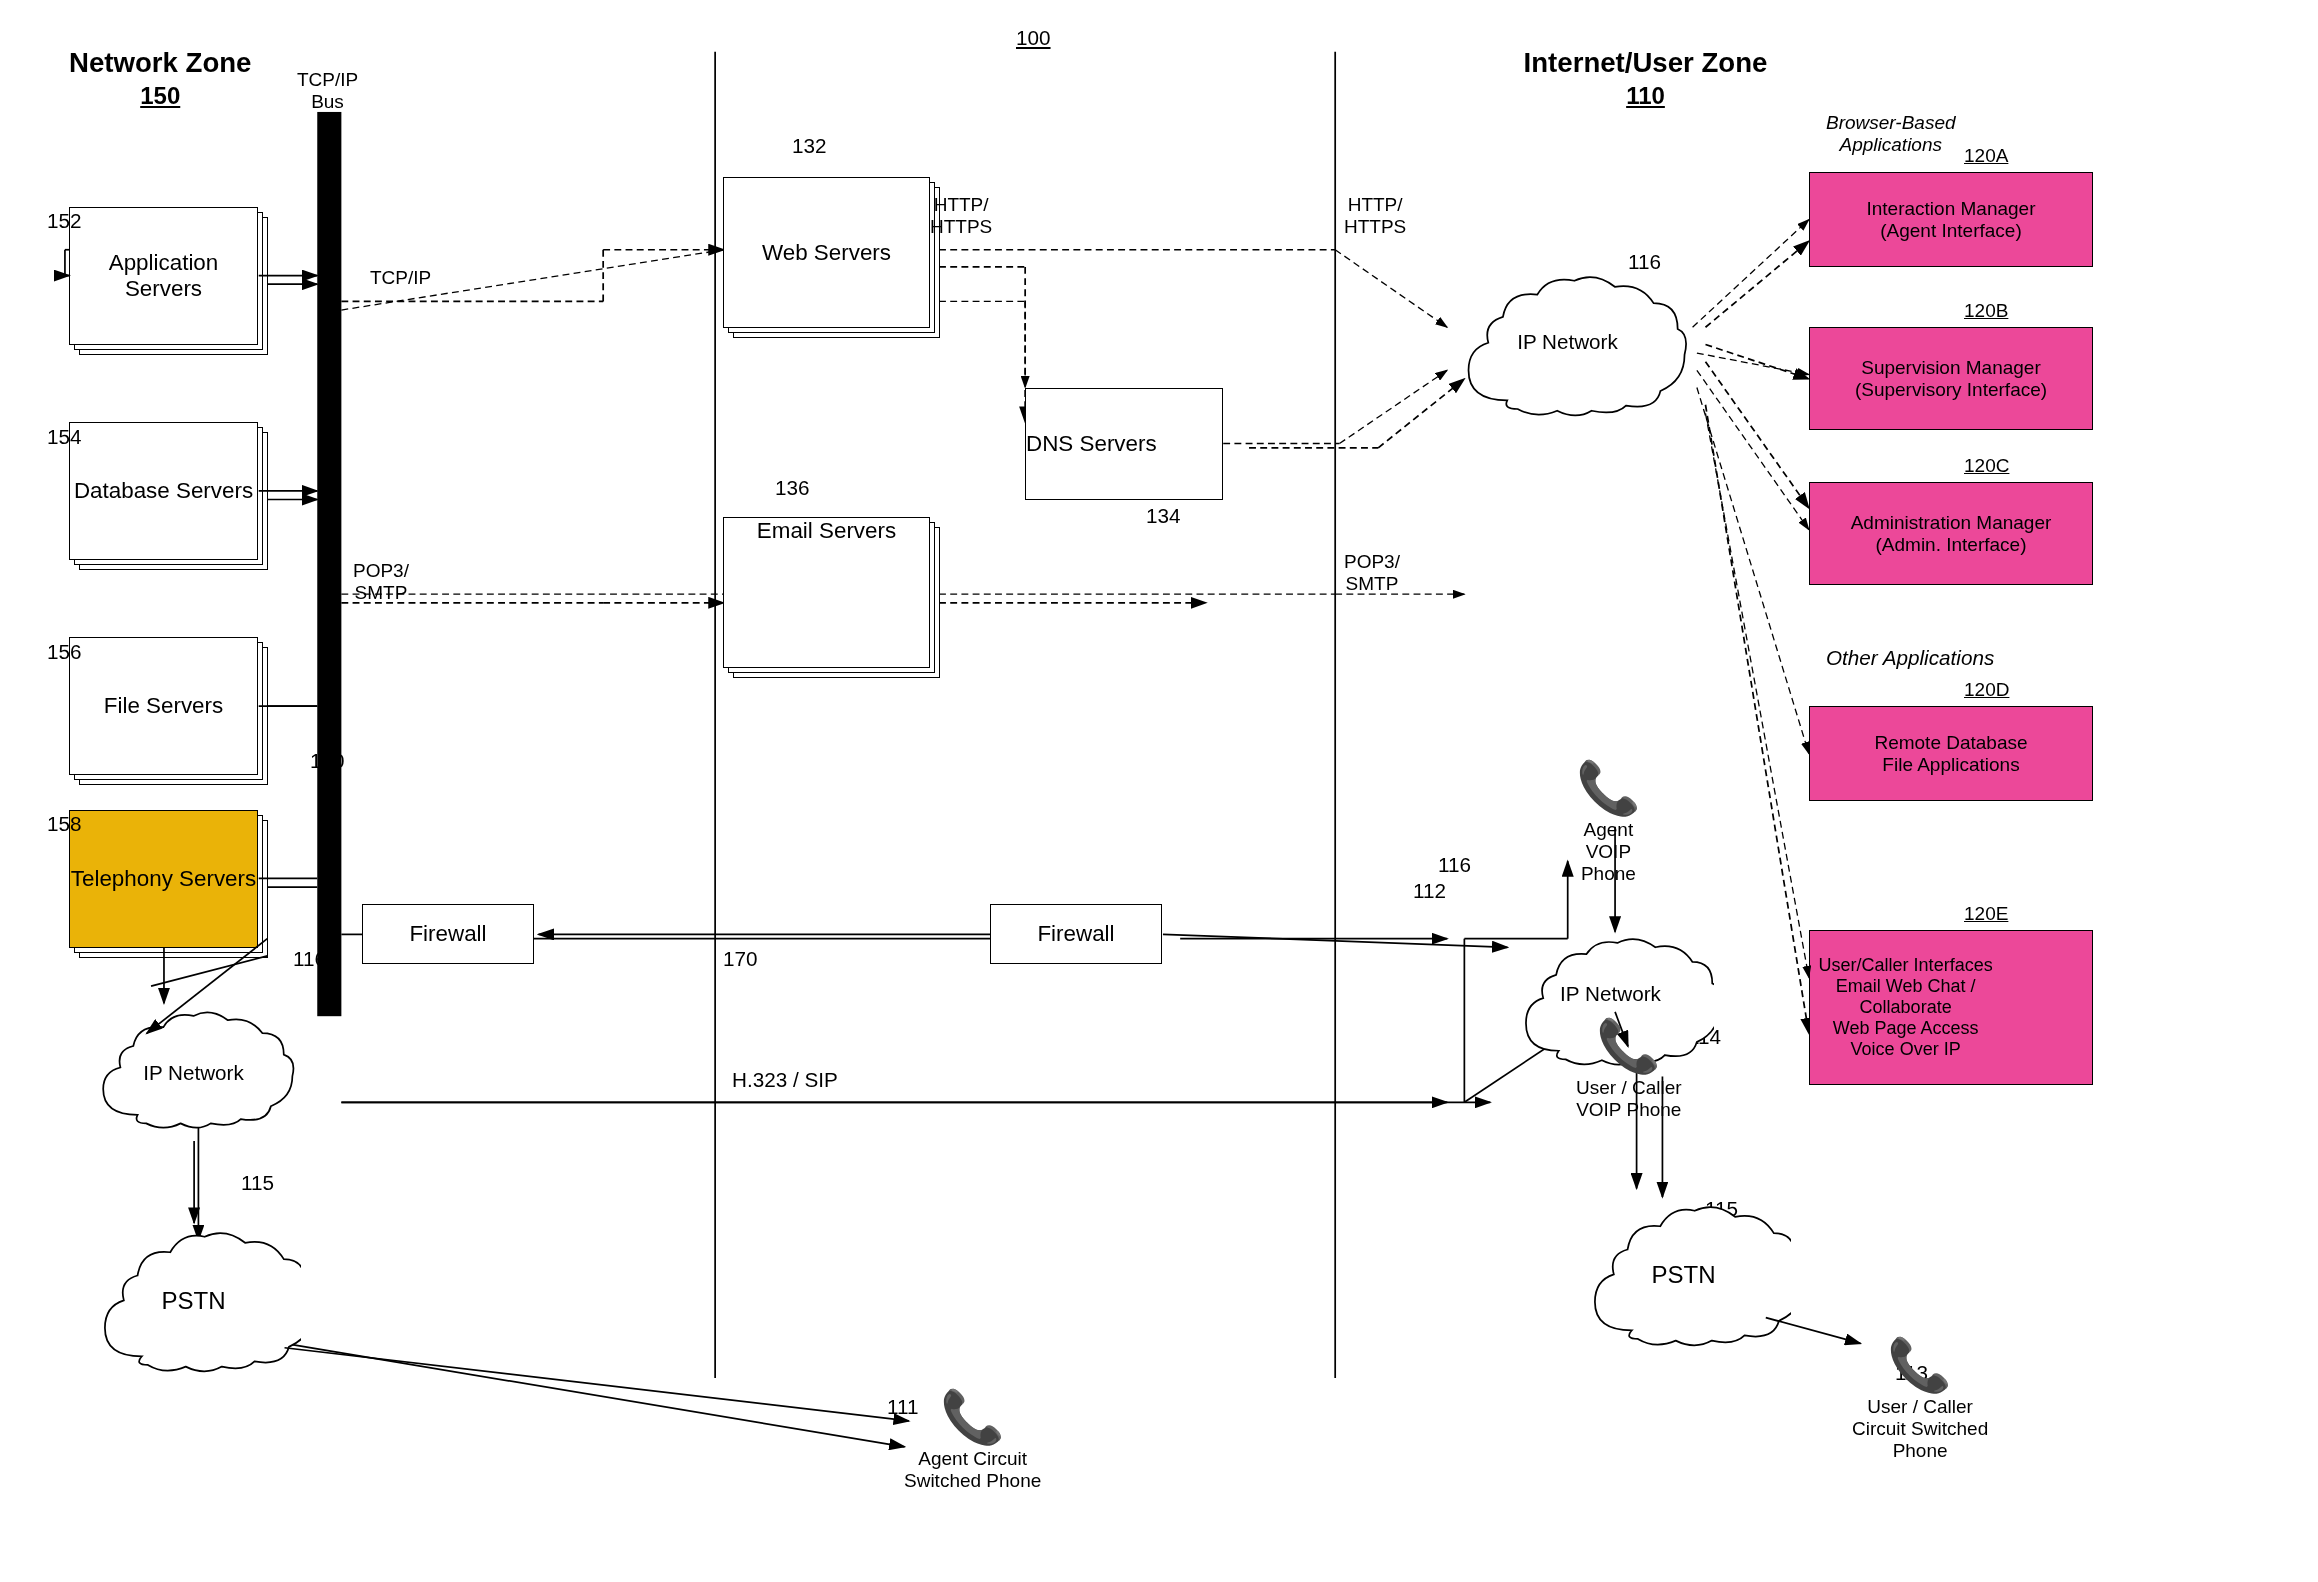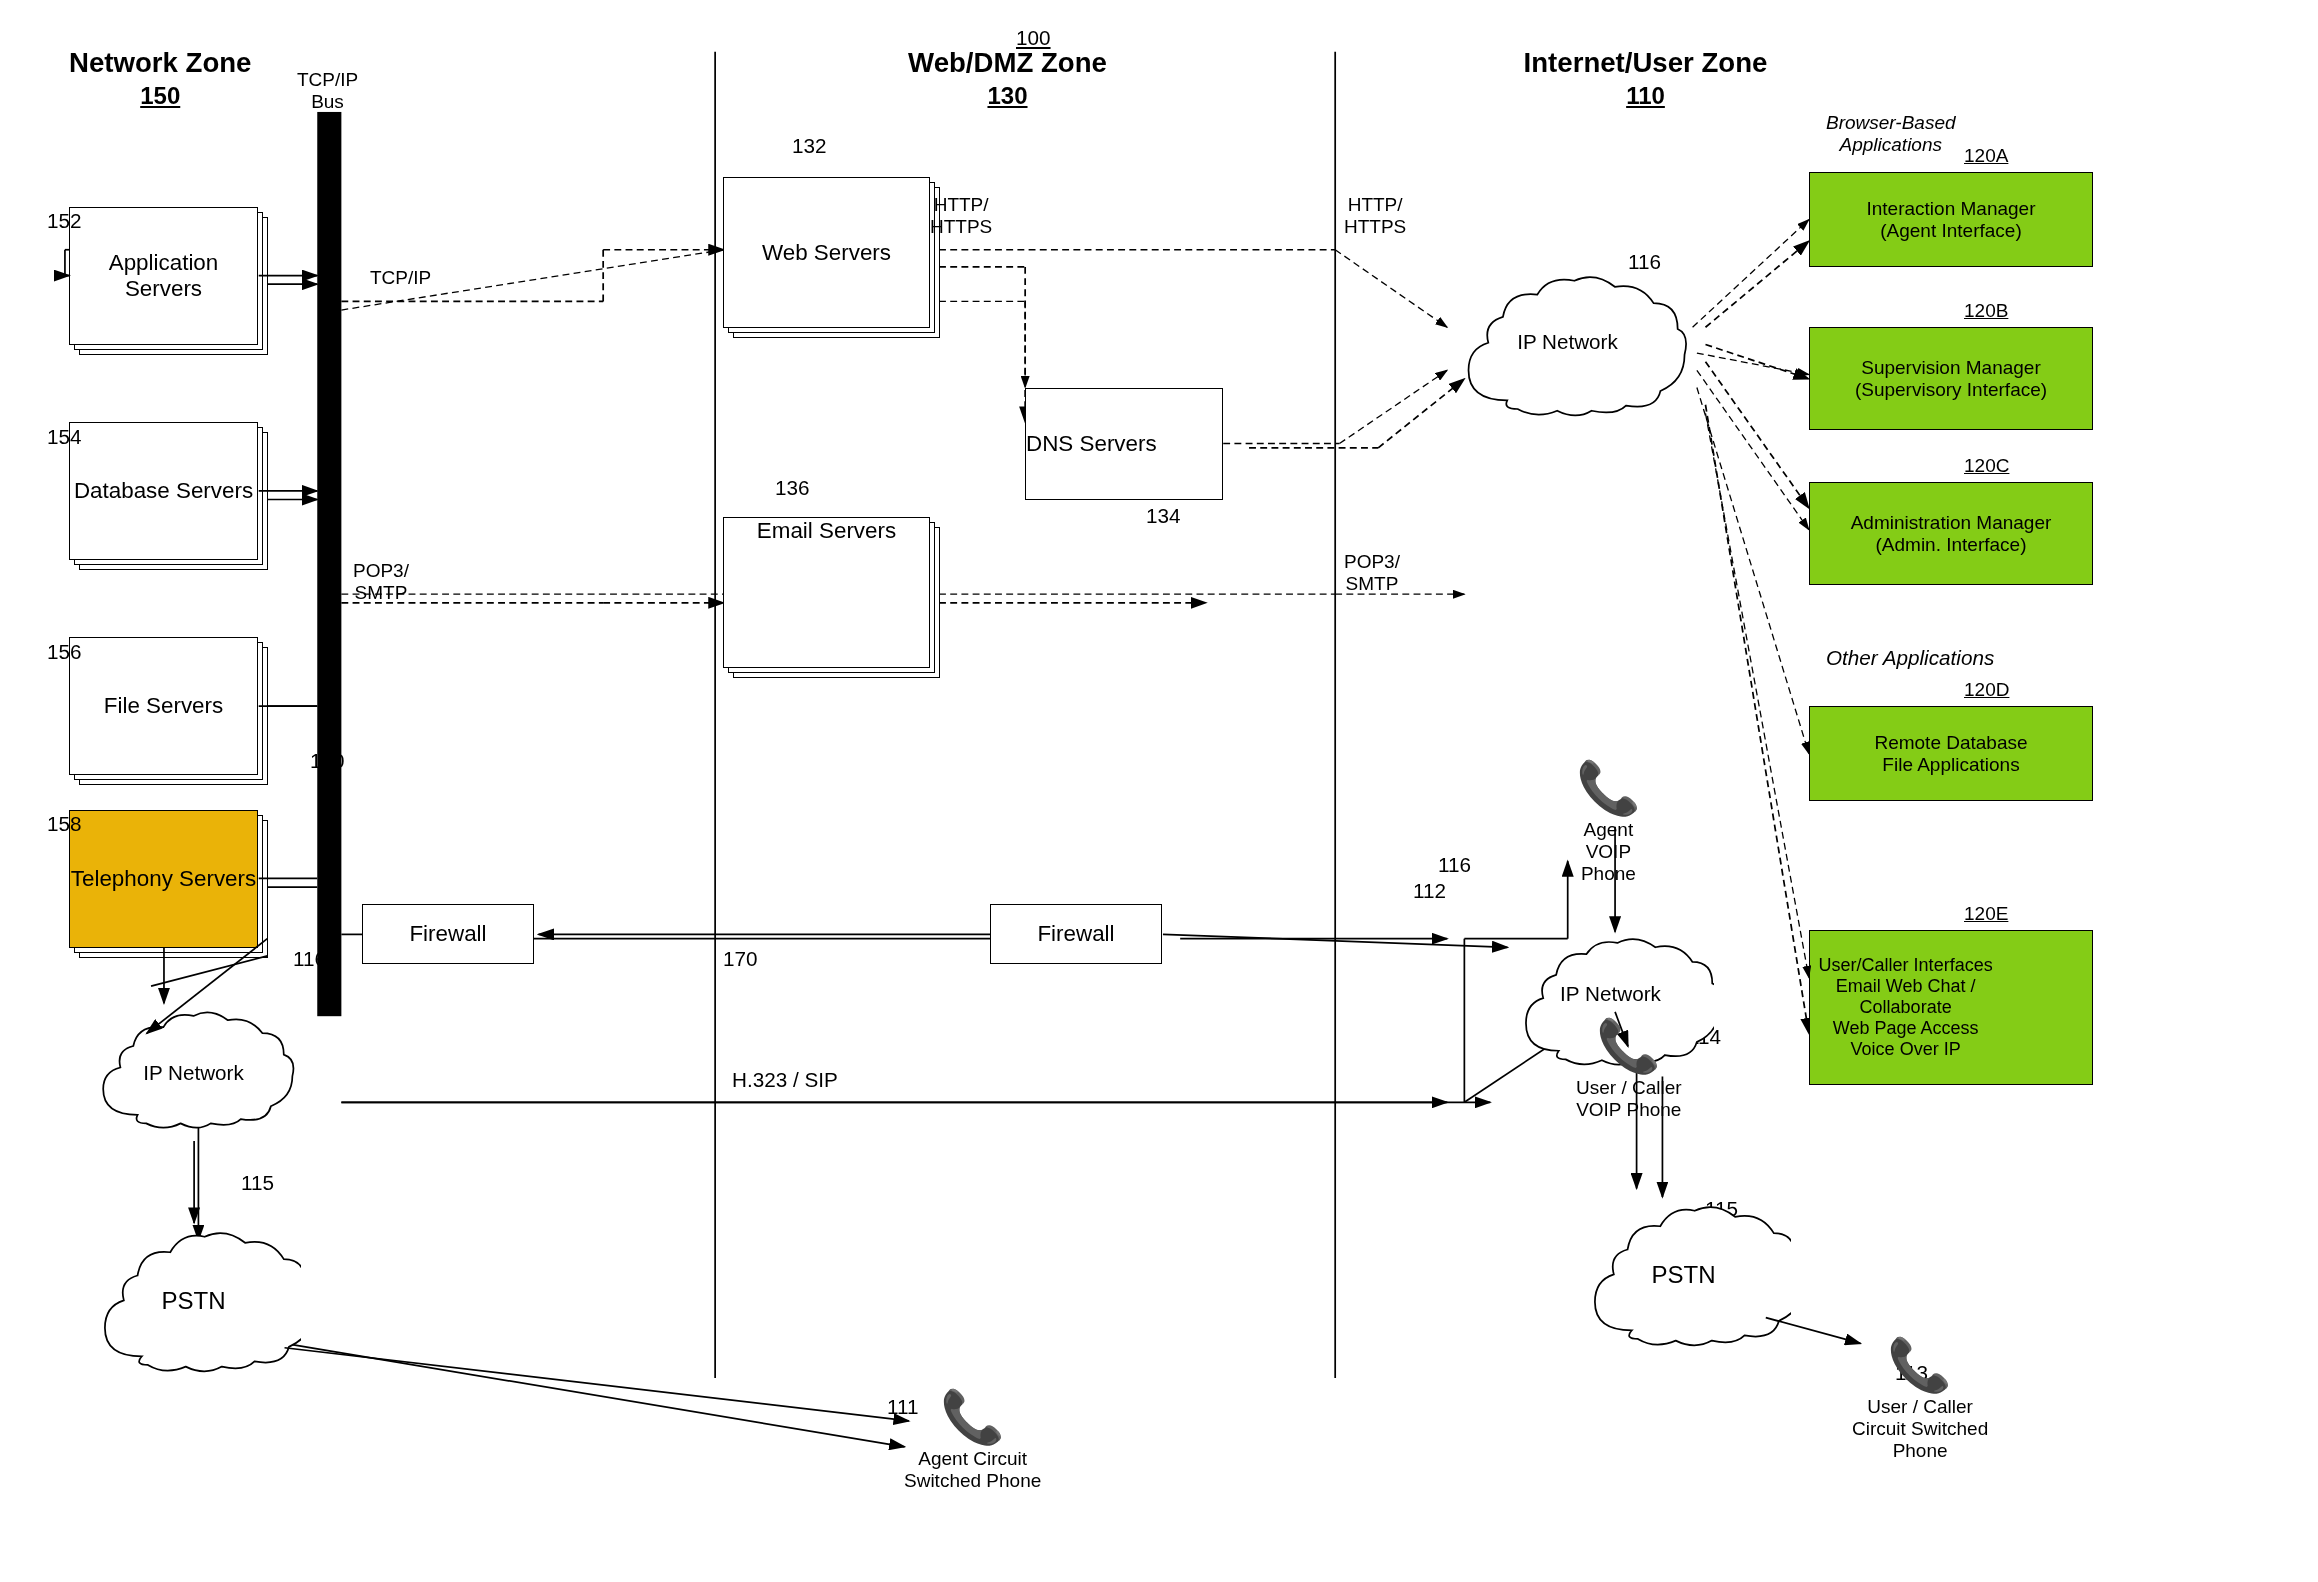--- a/index.html
+++ b/index.html
@@ -51,21 +51,21 @@
       position: absolute;
       top: 0;
       left: 0;
       width: 2319px;
       height: 1582px;
       pointer-events: none;
     }
     .app-box {
       position: absolute;
       border: 1.7px solid #000;
-      background: #84cc16;
+      background: #ec4899;
       display: flex;
       align-items: center;
       justify-content: center;
       text-align: center;
       font-size: 19px;
       padding: 4.3px;
     }
   </style>
 </head>
 <body>
@@ -134,24 +134,20 @@
 
     <line x1="1700" y1="1090" x2="1700" y2="1280" stroke="#000" stroke-width="2"></line>
 
   </svg>
 
   <div class="zone-label" style="left:69px; top:47px;">
     <span>Network Zone</span><br>
     <span class="zone-underline">150</span>
   </div>
 
-  <div class="zone-label" style="left:706px; top:47px; width:603px;">
-    <span>Web/DMZ Zone</span><br>
-    <span class="zone-underline">130</span>
-  </div>
 
   <div class="zone-label" style="left:1344px; top:47px; width:603px;">
     <span>Internet/User Zone</span><br>
     <span class="zone-underline">110</span>
   </div>
 
   <div class="label" style="left:293px; top:69px; width:69px; font-size:19px;">
     <span>TCP/IP<br>Bus</span>
   </div>
 

